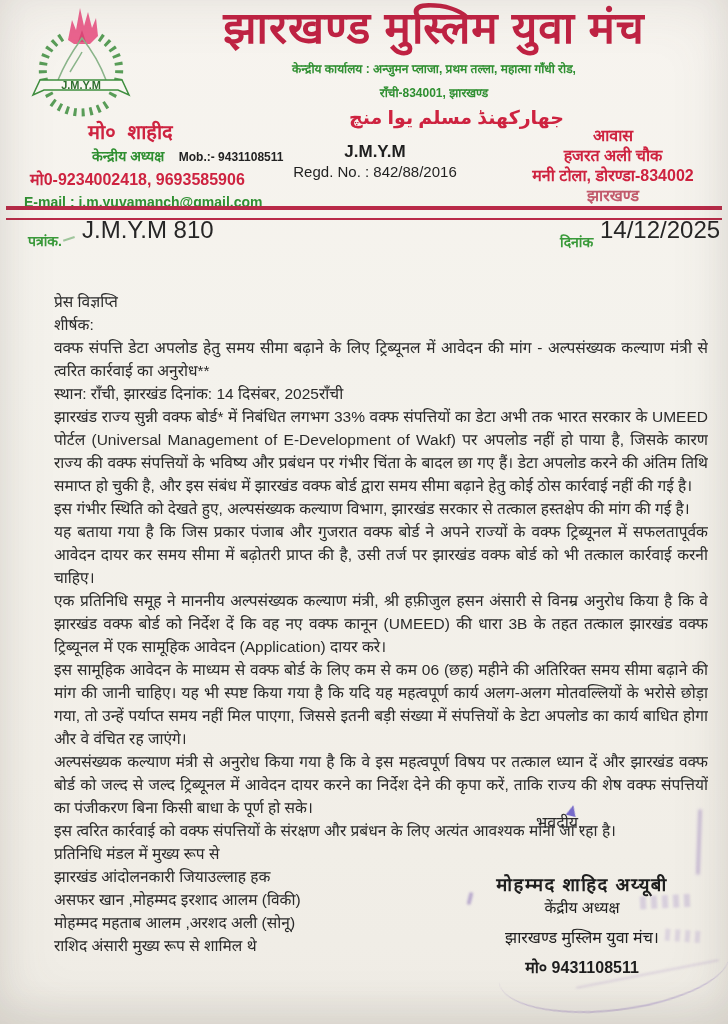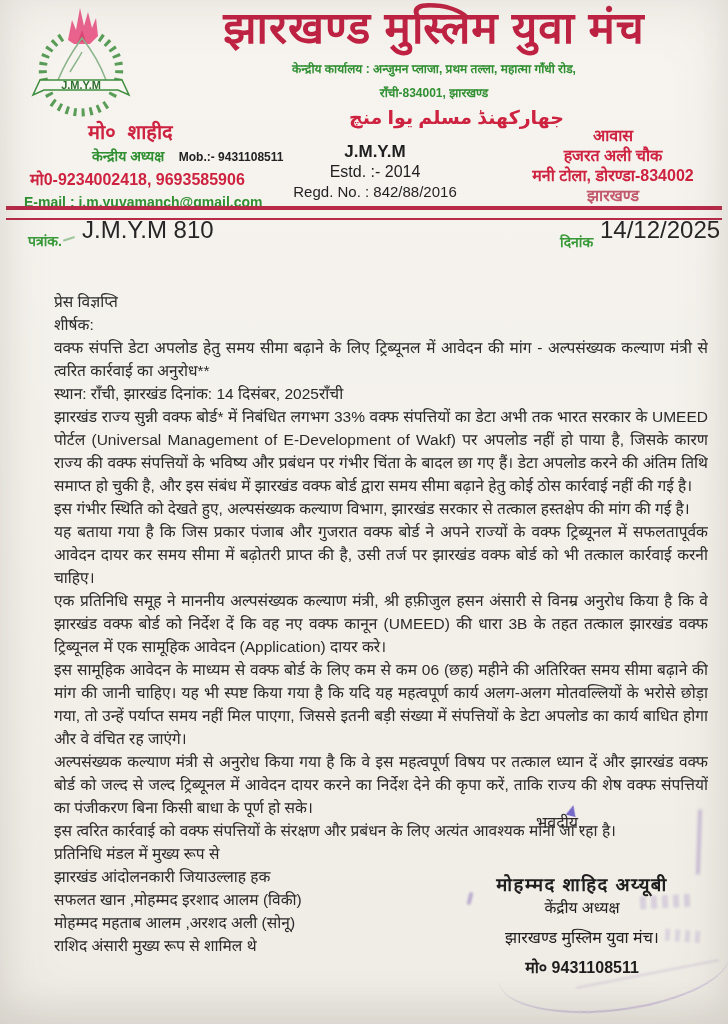--- a/index.html
+++ b/index.html
@@ -123,21 +123,20 @@
     <div class="cl-row">
       <span class="cl-desg">केन्द्रीय अध्यक्ष</span>
       <span class="cl-mob">Mob.:- 9431108511</span>
     </div>
     <div class="cl-alt">मो0-9234002418, 9693585906</div>
     <div class="cl-email">E-mail : j.m.yuvamanch@gmail.com</div>
   </div>
 
   <div class="center-block">
     <div class="cb-abbr">J.M.Y.M</div>
-    <div class="cb-estd">Estd. :- 2014</div>
     <div class="cb-regd">Regd. No. : 842/88/2016</div>
   </div>
 
   <div class="contact-right">
     <div>आवास</div>
     <div>हजरत अली चौक</div>
     <div>मनी टोला, डोरण्डा-834002</div>
     <div class="cr-state">झारखण्ड</div>
   </div>
 
@@ -156,21 +155,21 @@
     <div class="para plain">स्थान: राँची, झारखंड दिनांक: 14 दिसंबर, 2025राँची</div>
     <div class="para"> झारखंड राज्य सुन्नी वक्फ बोर्ड* में निबंधित लगभग 33% वक्फ संपत्तियों का डेटा अभी तक भारत सरकार के UMEED पोर्टल (Universal Management of E-Development of Wakf) पर अपलोड नहीं हो पाया है, जिसके कारण राज्य की वक्फ संपत्तियों के भविष्य और प्रबंधन पर गंभीर चिंता के बादल छा गए हैं। डेटा अपलोड करने की अंतिम तिथि समाप्त हो चुकी है, और इस संबंध में झारखंड वक्फ बोर्ड द्वारा समय सीमा बढ़ाने हेतु कोई ठोस कार्रवाई नहीं की गई है।</div>
     <div class="para">इस गंभीर स्थिति को देखते हुए, अल्पसंख्यक कल्याण विभाग, झारखंड सरकार से तत्काल हस्तक्षेप की मांग की गई है।</div>
     <div class="para">यह बताया गया है कि जिस प्रकार पंजाब और गुजरात वक्फ बोर्ड ने अपने राज्यों के वक्फ ट्रिब्यूनल में सफलतापूर्वक आवेदन दायर कर समय सीमा में बढ़ोतरी प्राप्त की है, उसी तर्ज पर झारखंड वक्फ बोर्ड को भी तत्काल कार्रवाई करनी चाहिए।</div>
     <div class="para">एक प्रतिनिधि समूह ने माननीय अल्पसंख्यक कल्याण मंत्री, श्री हफ़ीजुल हसन अंसारी से विनम्र अनुरोध किया है कि वे झारखंड वक्फ बोर्ड को निर्देश दें कि वह नए वक्फ कानून (UMEED) की धारा 3B के तहत तत्काल झारखंड वक्फ ट्रिब्यूनल में एक सामूहिक आवेदन (Application) दायर करे।</div>
     <div class="para">इस सामूहिक आवेदन के माध्यम से वक्फ बोर्ड के लिए कम से कम 06 (छह) महीने की अतिरिक्त समय सीमा बढ़ाने की मांग की जानी चाहिए। यह भी स्पष्ट किया गया है कि यदि यह महत्वपूर्ण कार्य अलग-अलग मोतवल्लियों के भरोसे छोड़ा गया, तो उन्हें पर्याप्त समय नहीं मिल पाएगा, जिससे इतनी बड़ी संख्या में संपत्तियों के डेटा अपलोड का कार्य बाधित होगा और वे वंचित रह जाएंगे।</div>
     <div class="para">अल्पसंख्यक कल्याण मंत्री से अनुरोध किया गया है कि वे इस महत्वपूर्ण विषय पर तत्काल ध्यान दें और झारखंड वक्फ बोर्ड को जल्द से जल्द ट्रिब्यूनल में आवेदन दायर करने का निर्देश देने की कृपा करें, ताकि राज्य की शेष वक्फ संपत्तियों का पंजीकरण बिना किसी बाधा के पूर्ण हो सके।</div>
     <div class="para">इस त्वरित कार्रवाई को वक्फ संपत्तियों के संरक्षण और प्रबंधन के लिए अत्यंत आवश्यक माना जा रहा है।</div>
     <div class="para plain">प्रतिनिधि मंडल में मुख्य रूप से</div>
     <div class="para plain">झारखंड आंदोलनकारी जियाउल्लाह हक</div>
-    <div class="para plain">सफलत खान ,मोहम्मद इरशाद आलम (विकी)</div>
+    <div class="para plain">असफर खान ,मोहम्मद इरशाद आलम (विकी)</div>
     <div class="para plain">मोहम्मद महताब आलम ,अरशद अली (सोनू)</div>
     <div class="para plain">राशिद अंसारी मुख्य रूप से शामिल थे</div>
   </div>
 
   <div class="closing">भवदीय,</div>
 
   <div class="signature">
     <div class="sig-name">मोहम्मद शाहिद अय्यूबी</div>
     <div class="sig-desg">केंद्रीय अध्यक्ष</div>
     <div class="sig-org">झारखण्ड मुस्लिम युवा मंच।</div>

